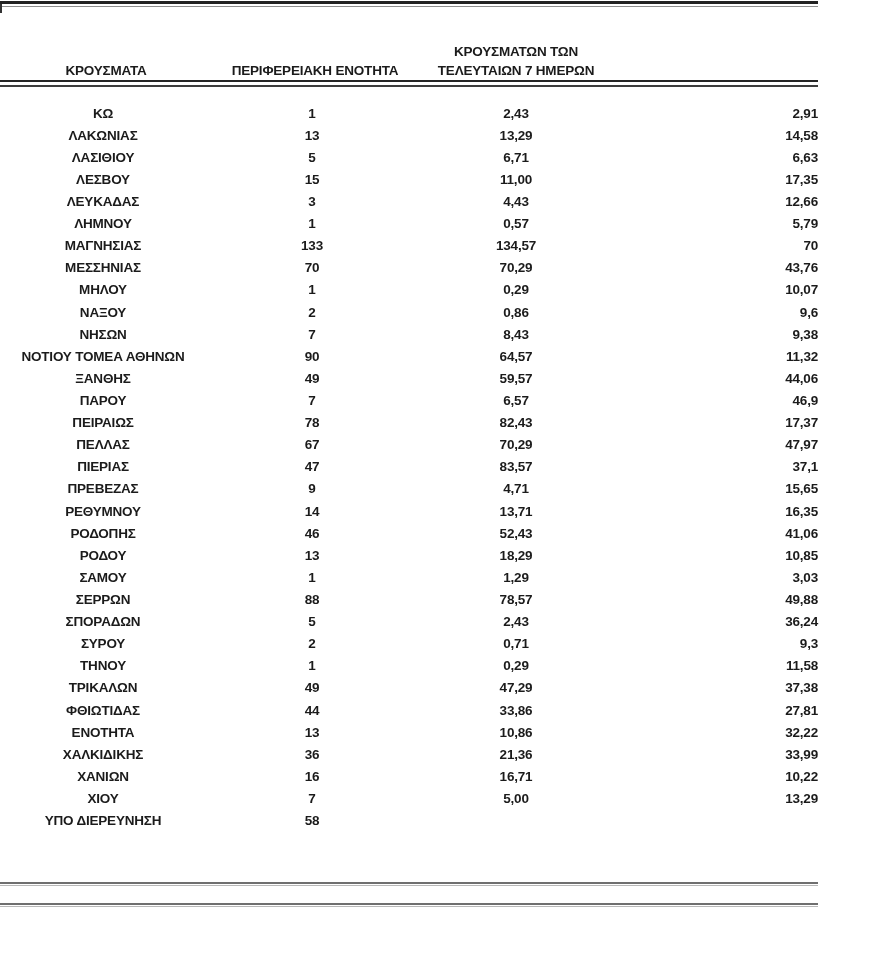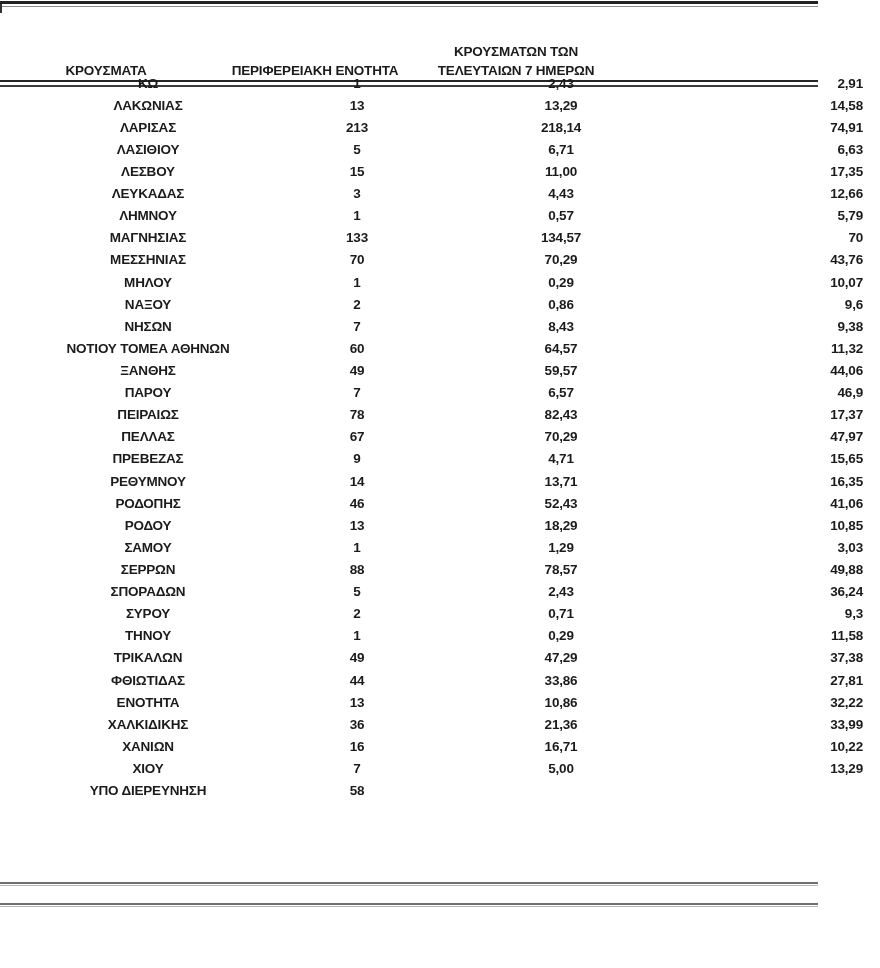--- a/index.html
+++ b/index.html
@@ -34,21 +34,21 @@
     position: absolute; left: 0; top: 25px; width: 818px; height: 55px;
     display: flex; align-items: flex-end;
   }
   .th { text-align: center; font-size: 13.5px; line-height: 18.5px; letter-spacing: -0.2px; }
   .th-1 { width: 206px; }
   .th-2 { width: 212px; }
   .th-3 { width: 196px; }
   .th-4 { width: 204px; }
 
   
-  .tbody { position: absolute; left: 0; top: 72px; width: 818px; padding-left: 45px; }
+  .tbody { position: absolute; left: 0; top: 102px; width: 818px; }
   .tr { display: flex; height: 22.12px; align-items: center; }
   .td { text-align: center; font-size: 13.5px; letter-spacing: -0.2px; white-space: nowrap; }
   .td-name    { width: 206px; }
   .td-cases   { width: 212px; }
   .td-avg7    { width: 196px; }
   .td-per100k { width: 204px; text-align: right; }
 </style>
 </head>
 <body>
 
@@ -81,26 +81,20 @@
     <div class="td td-per100k">2,91</div>
   </div>
 
   <div class="tr">
     <div class="td td-name">ΛΑΚΩΝΙΑΣ</div>
     <div class="td td-cases">13</div>
     <div class="td td-avg7">13,29</div>
     <div class="td td-per100k">14,58</div>
   </div>
 
-  <div class="tr">
-    <div class="td td-name">ΛΑΡΙΣΑΣ</div>
-    <div class="td td-cases">213</div>
-    <div class="td td-avg7">218,14</div>
-    <div class="td td-per100k">74,91</div>
-  </div>
 
   <div class="tr">
     <div class="td td-name">ΛΑΣΙΘΙΟΥ</div>
     <div class="td td-cases">5</div>
     <div class="td td-avg7">6,71</div>
     <div class="td td-per100k">6,63</div>
   </div>
 
   <div class="tr">
     <div class="td td-name">ΛΕΣΒΟΥ</div>
@@ -153,21 +147,21 @@
 
   <div class="tr">
     <div class="td td-name">ΝΗΣΩΝ</div>
     <div class="td td-cases">7</div>
     <div class="td td-avg7">8,43</div>
     <div class="td td-per100k">9,38</div>
   </div>
 
   <div class="tr">
     <div class="td td-name">ΝΟΤΙΟΥ ΤΟΜΕΑ ΑΘΗΝΩΝ</div>
-    <div class="td td-cases">60</div>
+    <div class="td td-cases">90</div>
     <div class="td td-avg7">64,57</div>
     <div class="td td-per100k">11,32</div>
   </div>
 
   <div class="tr">
     <div class="td td-name">ΞΑΝΘΗΣ</div>
     <div class="td td-cases">49</div>
     <div class="td td-avg7">59,57</div>
     <div class="td td-per100k">44,06</div>
   </div>
@@ -186,20 +180,26 @@
     <div class="td td-per100k">17,37</div>
   </div>
 
   <div class="tr">
     <div class="td td-name">ΠΕΛΛΑΣ</div>
     <div class="td td-cases">67</div>
     <div class="td td-avg7">70,29</div>
     <div class="td td-per100k">47,97</div>
   </div>
 
+  <div class="tr">
+    <div class="td td-name">ΠΙΕΡΙΑΣ</div>
+    <div class="td td-cases">47</div>
+    <div class="td td-avg7">83,57</div>
+    <div class="td td-per100k">37,1</div>
+  </div>
 
   <div class="tr">
     <div class="td td-name">ΠΡΕΒΕΖΑΣ</div>
     <div class="td td-cases">9</div>
     <div class="td td-avg7">4,71</div>
     <div class="td td-per100k">15,65</div>
   </div>
 
   <div class="tr">
     <div class="td td-name">ΡΕΘΥΜΝΟΥ</div>

